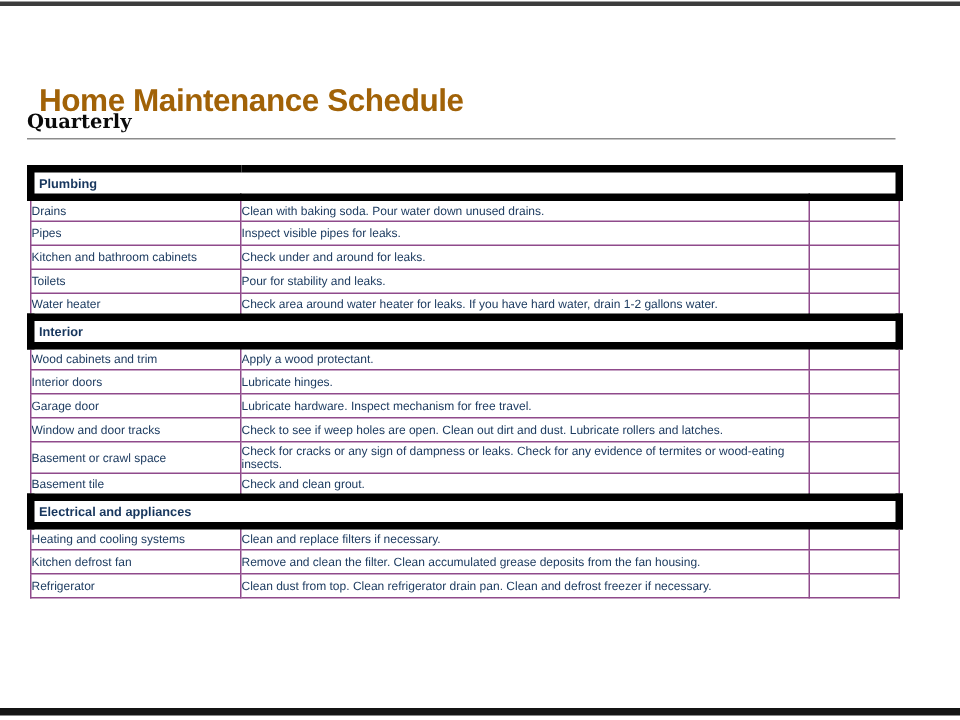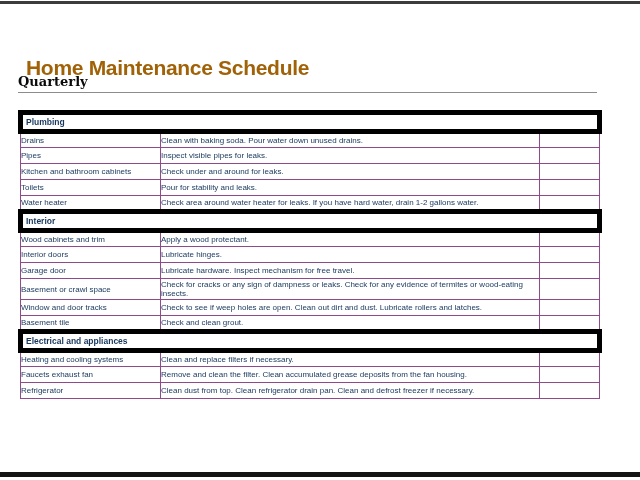--- a/index.html
+++ b/index.html
@@ -88,46 +88,46 @@
       <tr class="item-row">
         <td class="cell-item">Interior doors</td>
         <td class="cell-task">Lubricate hinges.</td>
         <td class="cell-check"></td>
       </tr>
       <tr class="item-row">
         <td class="cell-item">Garage door</td>
         <td class="cell-task">Lubricate hardware. Inspect mechanism for free travel.</td>
         <td class="cell-check"></td>
       </tr>
+      <tr class="item-row">
+        <td class="cell-item">Window and door tracks</td>
+        <td class="cell-task">Check to see if weep holes are open. Clean out dirt and dust. Lubricate rollers and latches.</td>
+        <td class="cell-check"></td>
+      </tr>
       <tr class="item-row tall">
         <td class="cell-item">Basement or crawl space</td>
         <td class="cell-task">Check for cracks or any sign of dampness or leaks. Check for any evidence of termites or wood-eating insects.</td>
-        <td class="cell-check"></td>
-      </tr>
-      <tr class="item-row">
-        <td class="cell-item">Window and door tracks</td>
-        <td class="cell-task">Check to see if weep holes are open. Clean out dirt and dust. Lubricate rollers and latches.</td>
         <td class="cell-check"></td>
       </tr>
       <tr class="item-row">
         <td class="cell-item">Basement tile</td>
         <td class="cell-task">Check and clean grout.</td>
         <td class="cell-check"></td>
       </tr>
 
       <tr class="section">
         <th colspan="3">Electrical and appliances</th>
       </tr>
       <tr class="item-row">
         <td class="cell-item">Heating and cooling systems</td>
         <td class="cell-task">Clean and replace filters if necessary.</td>
         <td class="cell-check"></td>
       </tr>
       <tr class="item-row">
-        <td class="cell-item">Faucets exhaust fan</td>
+        <td class="cell-item">Kitchen defrost fan</td>
         <td class="cell-task">Remove and clean the filter. Clean accumulated grease deposits from the fan housing.</td>
         <td class="cell-check"></td>
       </tr>
       <tr class="item-row">
         <td class="cell-item">Refrigerator</td>
         <td class="cell-task">Clean dust from top. Clean refrigerator drain pan. Clean and defrost freezer if necessary.</td>
         <td class="cell-check"></td>
       </tr>
     </tbody>
   </table>

